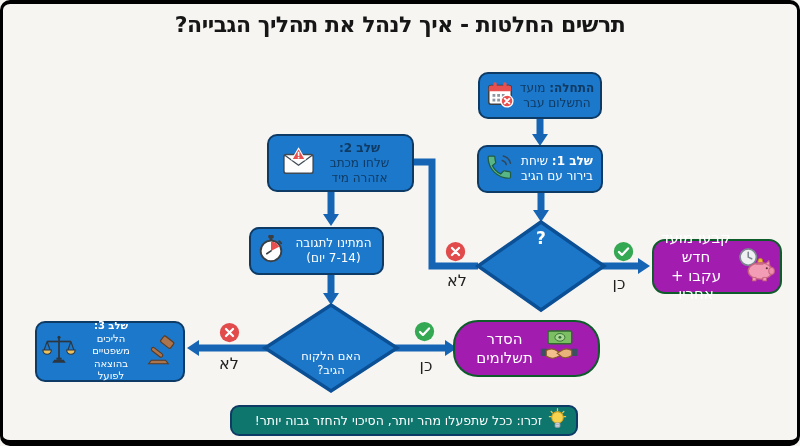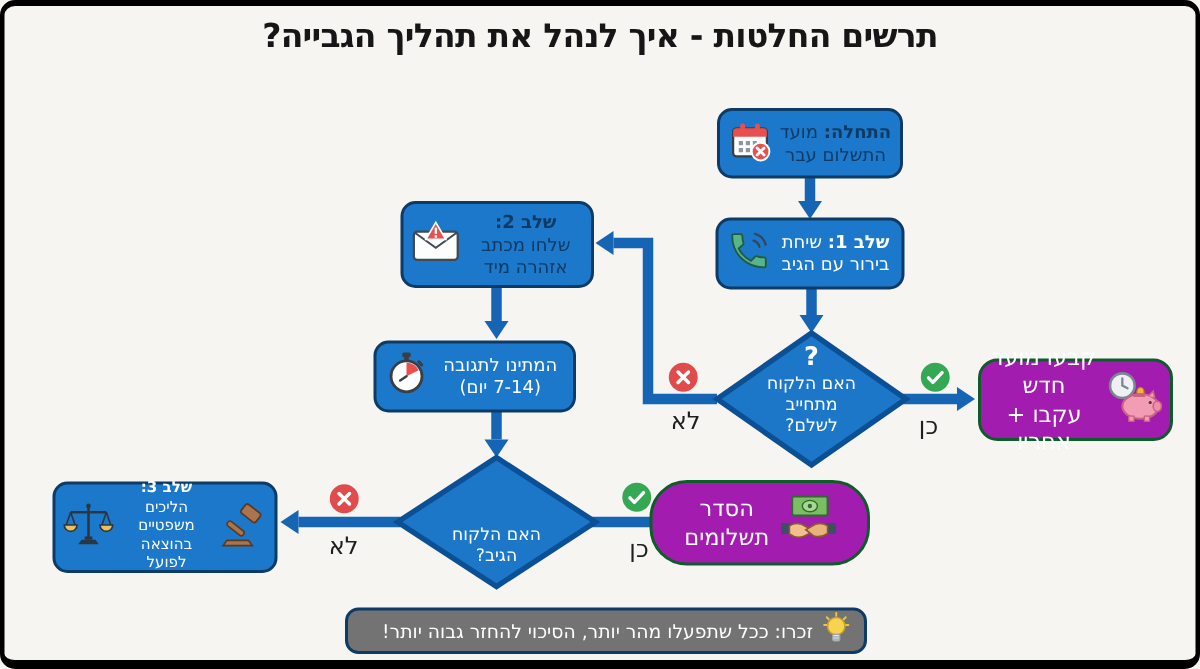--- a/index.html
+++ b/index.html
@@ -10,21 +10,21 @@
   .node{position:absolute;box-sizing:border-box;display:flex;align-items:center;justify-content:center;gap:4px;background:#1c78ca;border:2.5px solid #0d3b66;border-radius:10px;color:#fff;font-size:12px;line-height:1.25;padding:3px 5px;z-index:10;}
   .node .txt{direction:rtl;text-align:center;}
   .node .b{font-weight:bold;}
   .node .b.block{display:block;}
   .navy{color:#0f3a63;}
   .green{background:#a21caf;border-color:#0e5c2a;border-radius:13px;font-size:15px;}
   .dtext{position:absolute;z-index:10;color:#fff;direction:rtl;text-align:center;font-size:11.5px;line-height:1.22;}
   .qmark{display:block;font-size:17px;font-weight:bold;line-height:1;margin-bottom:1px;}
   .badge{position:absolute;z-index:12;width:21px;height:21px;}
   .lbl{position:absolute;z-index:12;width:34px;text-align:center;font-size:16px;font-weight:400;color:#1f1f1f;direction:rtl;}
-  .note{position:absolute;z-index:10;display:flex;direction:rtl;align-items:center;gap:6px;background:#737373;border:2px solid #0d3b66;border-radius:9px;color:#fff;font-size:12.5px;padding:2px 9px;white-space:nowrap;box-sizing:border-box;}
+  .note{position:absolute;z-index:10;display:flex;direction:rtl;align-items:center;gap:6px;background:#0f766e;border:2px solid #0d3b66;border-radius:9px;color:#fff;font-size:12.5px;padding:2px 9px;white-space:nowrap;box-sizing:border-box;}
   .ltr-iso{direction:ltr;unicode-bidi:isolate;display:block;}
 </style>
 </head>
 <body>
 
 <svg class="overlay" width="800" height="446" viewBox="0 0 800 446">
   <g stroke="#1565b4" stroke-width="7" fill="none">
     <line x1="540" y1="117" x2="540" y2="134"></line>
     <line x1="541" y1="191" x2="541" y2="210"></line>
     <line x1="600" y1="266" x2="638" y2="266"></line>
@@ -83,21 +83,20 @@
     </svg>
   </span>
   <span class="txt" style="width:82px;">
     <span class="b">שלב 1:</span>
     <span>שיחת בירור עם הגיב</span>
   </span>
 </div>
 
 <div class="dtext" style="left:505px;top:230px;width:72px;">
   <span class="qmark">?</span>
-  <span>האם הלקוח מתחייב לשלם?</span>
 </div>
 
 <span class="badge" style="left:613px;top:241px;">
   <svg width="21" height="21" viewBox="0 0 24 24">
       <circle cx="12" cy="12" r="11" fill="#35a853"></circle>
       <path d="M6.8 12.5l3.4 3.4 7-7.4" stroke="#fff" stroke-width="2.6" fill="none" stroke-linecap="round" stroke-linejoin="round"></path>
     </svg>
 </span>
 <div class="lbl" style="left:602px;top:274px;">כן</div>
 <span class="badge" style="left:445px;top:241px;">
@@ -122,21 +121,21 @@
       <path d="M33 20l3.8-3.8 1.2 4.8" fill="#f29cb5" stroke="#c9647f" stroke-width="1.2"></path>
       <path d="M22 20h8" stroke="#c9647f" stroke-width="1.6" stroke-linecap="round"></path>
       <ellipse cx="40" cy="28" rx="3.2" ry="3.9" fill="#ef8fab" stroke="#c9647f" stroke-width="1.2"></ellipse>
       <circle cx="34.5" cy="25" r="1.2" fill="#5b2a38"></circle>
       <rect x="18" y="35.5" width="4" height="4" fill="#f29cb5" stroke="#c9647f" stroke-width="1"></rect>
       <rect x="30" y="35.5" width="4" height="4" fill="#f29cb5" stroke="#c9647f" stroke-width="1"></rect>
     </svg>
   </span>
 </div>
 
-<div class="node" style="left:267px;top:134px;width:129px;height:58px;align-items:center;">
+<div class="node" style="left:267px;top:134px;width:147px;height:58px;align-items:center;">
   <span>
     <svg width="34" height="30" viewBox="0 0 36 30">
       <rect x="2" y="8" width="31" height="20" rx="2.5" fill="#fdfdfd" stroke="#3f4a55" stroke-width="1.6"></rect>
       <path d="M3 9l14.5 10.5L32 9" fill="none" stroke="#3f4a55" stroke-width="1.4"></path>
       <path d="M17.5 1.5l7 12h-14z" fill="#e8504f" stroke="#fff" stroke-width="1.2"></path>
       <rect x="16.7" y="5.2" width="1.7" height="4.4" fill="#fff"></rect>
       <rect x="16.7" y="10.6" width="1.7" height="1.7" fill="#fff"></rect>
     </svg>
   </span>
   <span class="txt navy" style="width:80px;">
@@ -171,21 +170,21 @@
 </span>
 <div class="lbl" style="left:409px;top:356px;">כן</div>
 <span class="badge" style="left:219px;top:322px;">
   <svg width="21" height="21" viewBox="0 0 24 24">
       <circle cx="12" cy="12" r="11" fill="#e24b4b"></circle>
       <path d="M8 8l8 8M16 8l-8 8" stroke="#fff" stroke-width="2.6" stroke-linecap="round"></path>
     </svg>
 </span>
 <div class="lbl" style="left:212px;top:354px;">לא</div>
 
-<div class="node green" style="left:433px;top:320px;width:147px;height:57px;border-radius:25px;">
+<div class="node green" style="left:453px;top:320px;width:147px;height:57px;border-radius:25px;">
   <span class="txt" style="width:60px;">הסדר תשלומים</span>
   <span>
     <svg width="40" height="34" viewBox="0 0 44 36">
       <rect x="10" y="1.5" width="26" height="14" rx="1.5" fill="#7cbf63" stroke="#2f6b2f" stroke-width="1.5"></rect>
       <ellipse cx="23" cy="8.5" rx="5.5" ry="4.2" fill="#a9d894" stroke="#2f6b2f" stroke-width="1"></ellipse>
       <circle cx="23" cy="8.5" r="1.6" fill="#2f6b2f"></circle>
       <rect x="2" y="21" width="7" height="8" fill="#3d4f63"></rect>
       <rect x="35" y="21" width="7" height="8" fill="#3d4f63"></rect>
       <path d="M8 23c4-2.5 8-2.5 12 .5l6 3.5-7 3.5c-4 1.8-8 .8-11-1.5z" fill="#f3c08d" stroke="#8a5a2b" stroke-width="1.2"></path>
       <path d="M36 23c-4-2.5-8-2.5-12 .5l-4 2.4 6 4.6c4 1.2 7 .2 10-2z" fill="#eab27b" stroke="#8a5a2b" stroke-width="1.2"></path>

